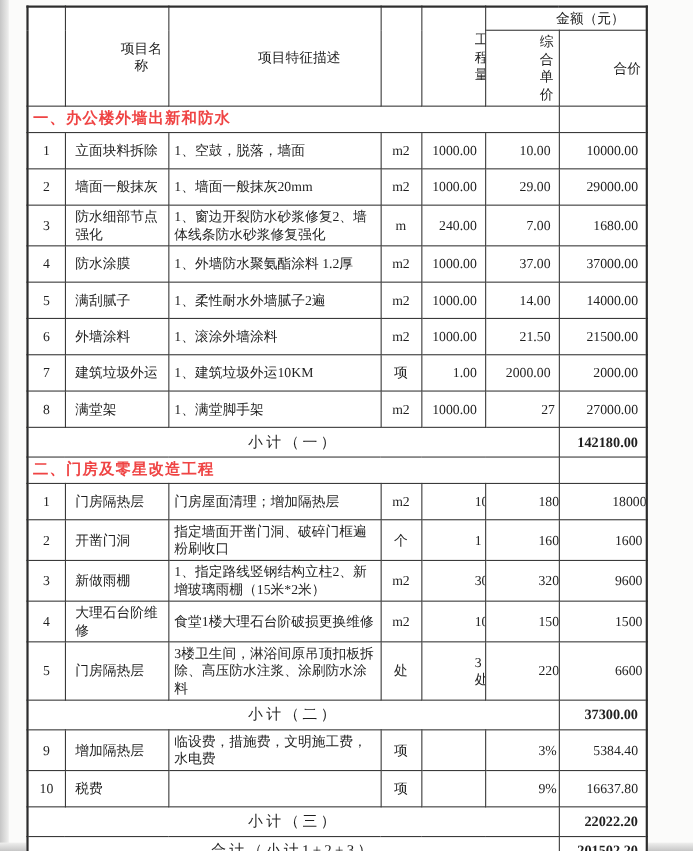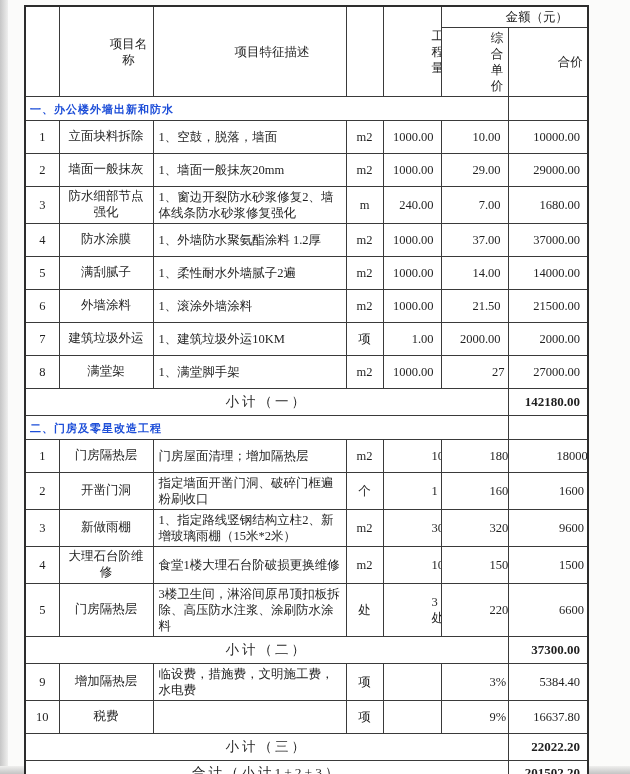--- a/index.html
+++ b/index.html
@@ -32,28 +32,28 @@
   tr.head-top{height:20px;}
   tr.head-bot{height:42px;}
   .vert{display:inline-block;width:1.15em;line-height:1.42;word-break:break-all;text-align:center;}
   .w3{display:inline-block;max-width:3.15em;word-break:break-all;text-align:center;}
   
   tr.item{height:33px;}
   tr.section{height:24px;}
   tr.subtotal{height:27px;}
   tr.grandtotal{height:25px;}
   td.c-no{text-align:center;}
-  td.c-name{text-align:center;padding:2px 9px;font-family:Liberation Mono, monospace;}
+  td.c-name{text-align:left;padding:2px 9px;}
   td.c-desc{text-align:left;padding:2px 5px;}
   td.c-unit{text-align:center;font-family:"Liberation Serif","DejaVu Serif",serif;}
   td.num-r{text-align:right;padding-right:7px;}
   td.num-c{text-align:right;padding-left:48px;}
   tr.section td.section-title{
-    font-weight:bold;font-size:11px;letter-spacing:1px;
-    text-align:left;padding-left:4px;color:#1d4ed8;
+    font-weight:bold;font-size:14px;letter-spacing:1px;
+    text-align:left;padding-left:4px;color:#ef4444;
   }
   td.subtotal-label{text-align:center;font-size:13.5px;letter-spacing:3px;}
   td.total-bold{font-weight:bold;text-align:right;padding-right:7px;font-size:13px;}
 </style>
 </head>
 <body>
 
 <div class="scan-edge-left"></div>
 <div class="scan-edge-bottom"></div>
 

